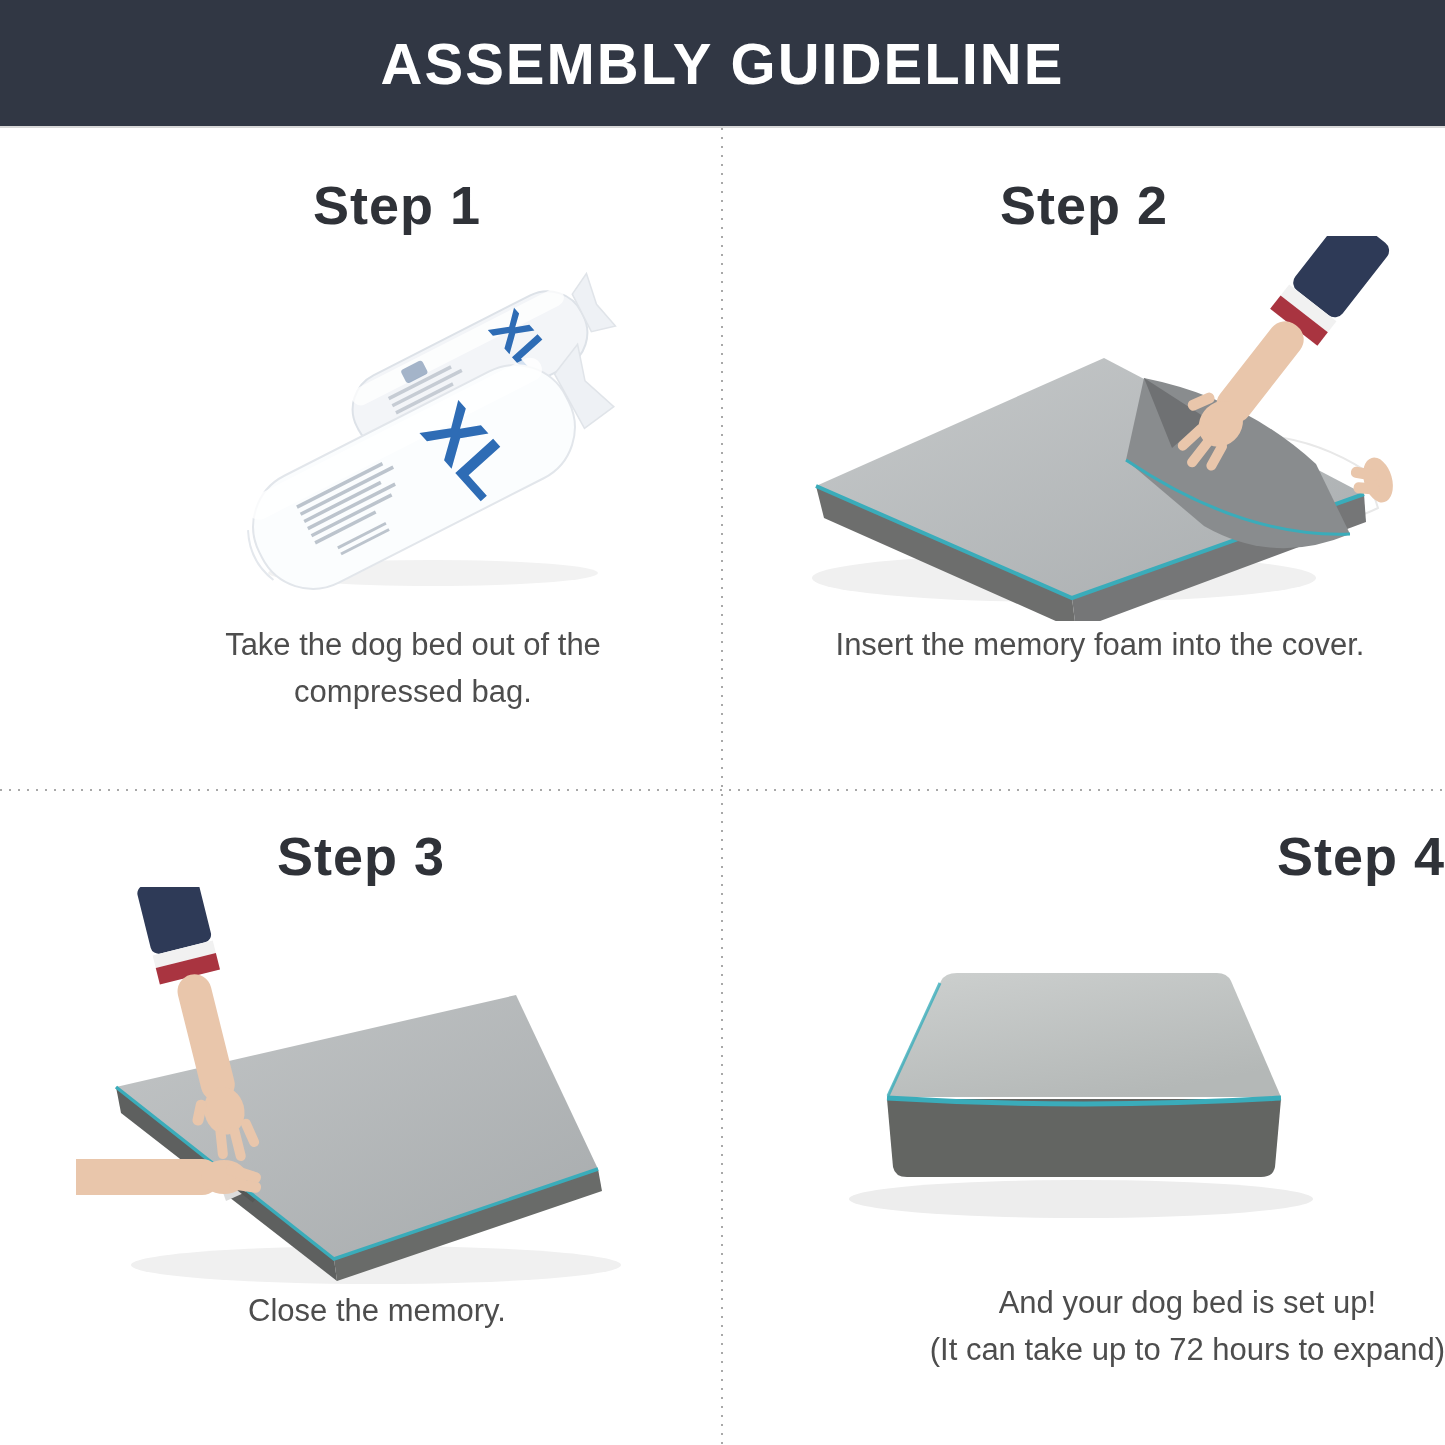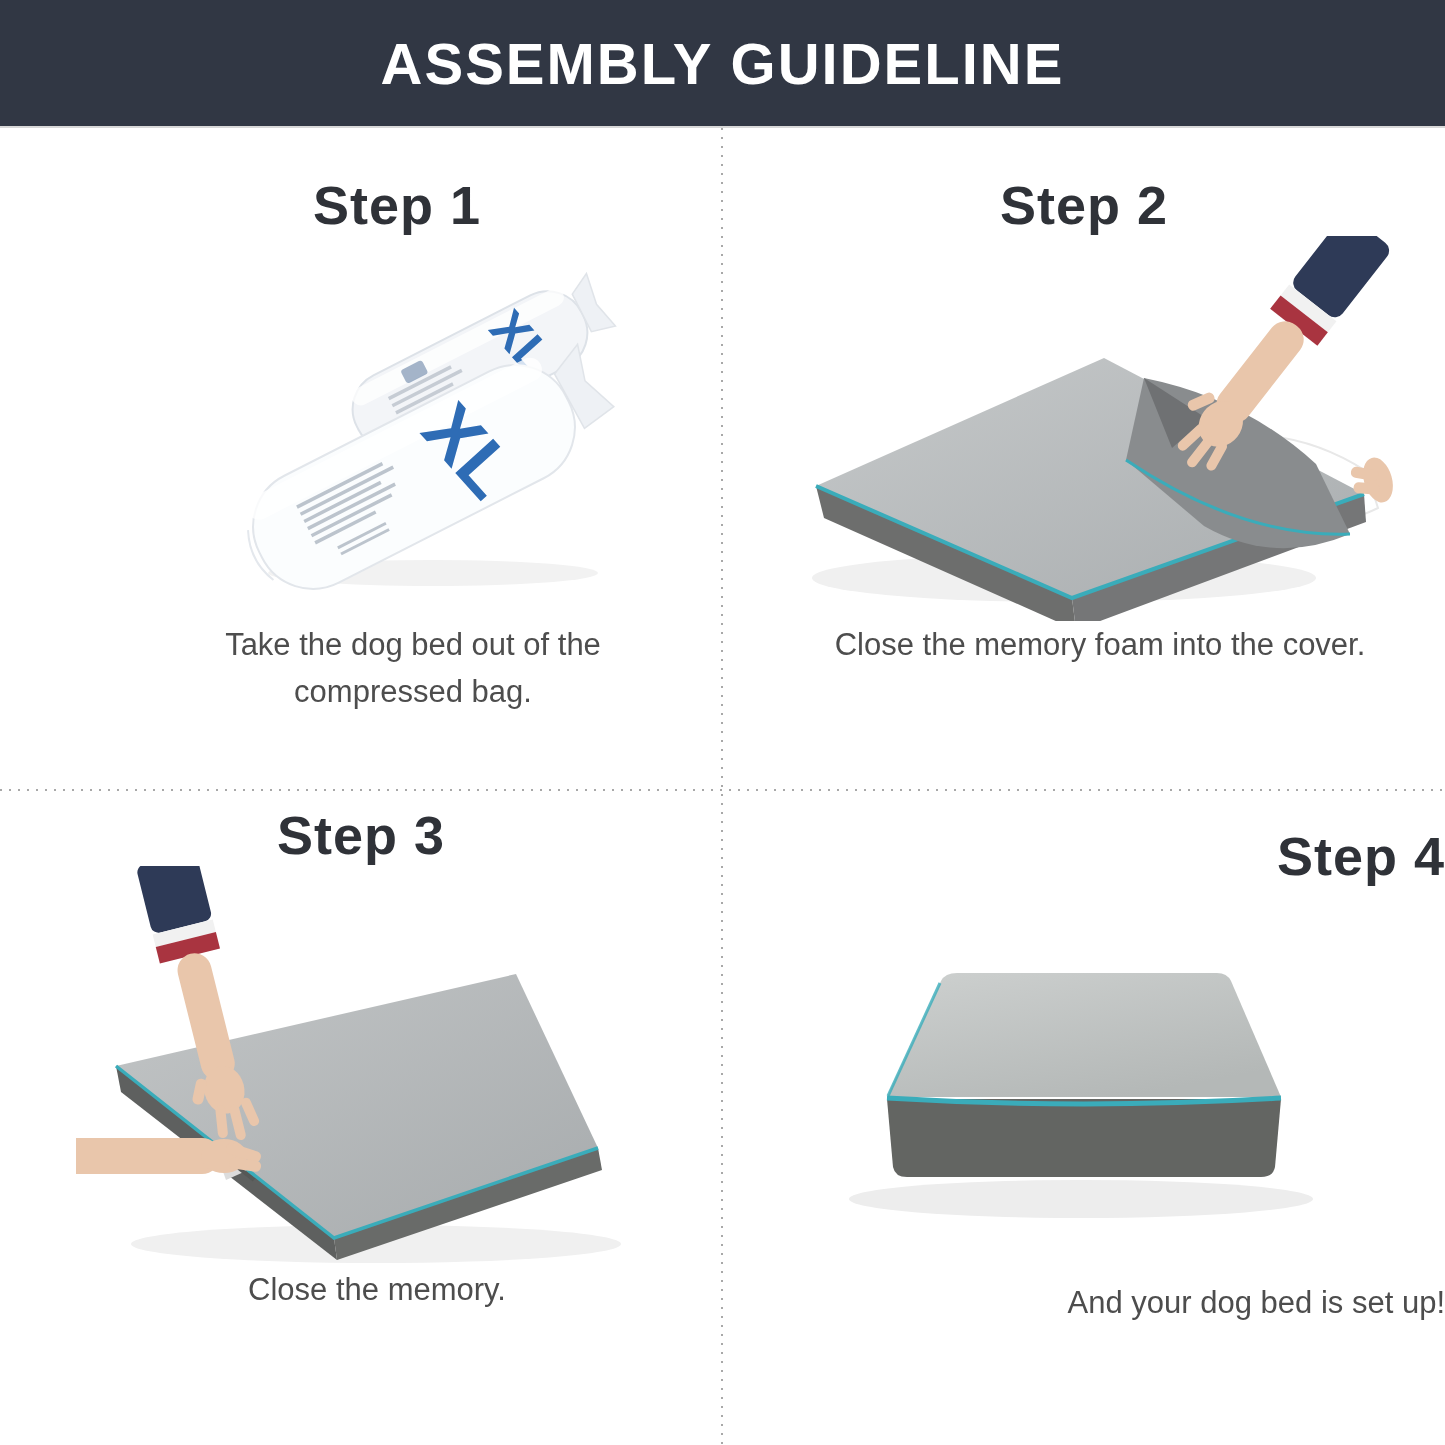--- a/index.html
+++ b/index.html
@@ -21,21 +21,21 @@
   }
   .hdiv {
     position:absolute; top:789px; left:0; right:0; height:2px;
     background-image:repeating-linear-gradient(to right,#a8a8a8 0 2px, transparent 2px 9px);
   }
   .quad {
     position:absolute; width:722px; display:flex; flex-direction:column; align-items:center;
   }
   .q-tl { left:0;    top:128px; height:661px;padding-left:36px; }
   .q-tr { left:723px; top:128px; height:661px; }
-  .q-bl { left:0;    top:770px; height:654px; }
+  .q-bl { left:0;    top:791px; height:654px; }
   .q-br { left:723px; top:791px; height:654px;align-items:flex-end; }
   .step-title {
     margin:46px 0 0 0; font-size:54px; font-weight:bold; color:#2f3238; letter-spacing:1px;
   }
   .q-bl .step-title, .q-br .step-title { margin-top:34px; }
   .figure {
     flex:1; width:100%; display:flex; align-items:center; justify-content:center;
   }
   .caption {
     height:104px; margin-bottom:64px; text-align:center;
@@ -142,21 +142,21 @@
         </g>
 
         <g>
           <ellipse cx="604" cy="244" rx="14" ry="23" fill="#e9c6ab" transform="rotate(-16 604 244)"></ellipse>
           <rect x="578" y="230" width="28" height="11" rx="5" fill="#e9c6ab" transform="rotate(10 578 230)"></rect>
           <rect x="580" y="246" width="26" height="11" rx="5" fill="#e9c6ab" transform="rotate(4 580 246)"></rect>
         </g>
       </svg>
     </div>
     <div class="caption">
-      <div>Close the memory foam into the cover.</div>
+      <div>Insert the memory foam into the cover.</div>
       <div></div>
     </div>
   </section>
 
   <section class="quad q-bl">
     <h2 class="step-title">Step 3</h2>
     <div class="figure">
       <svg width="570" height="400" viewBox="0 0 570 400">
         <defs>
           <linearGradient id="g3top" x1="0" y1="0" x2="1" y2="1">
@@ -212,16 +212,17 @@
         </defs>
         <ellipse cx="252" cy="266" rx="232" ry="19" fill="#ededed"></ellipse>
         <path d="M 128 40 L 388 40 Q 398 40 402 48 L 452 164 L 58 164 L 112 48 Q 116 40 128 40 Z" fill="url(#g4top)"></path>
         <path d="M 58 166 L 452 166 L 446 234 Q 444 244 432 244 L 78 244 Q 66 244 64 234 Z" fill="#636562"></path>
         <path d="M 58 165 Q 255 177 452 165" stroke="#3aacba" stroke-width="5" fill="none"></path>
         <path d="M 59 163 L 111 50" stroke="#3aacba" stroke-width="3" fill="none" opacity="0.8"></path>
       </svg>
     </div>
     <div class="caption">
       <div>And your dog bed is set up!</div>
+      <div>(It can take up to 72 hours to expand)</div>
     </div>
   </section>
 
 </div>
 
 </body></html>

